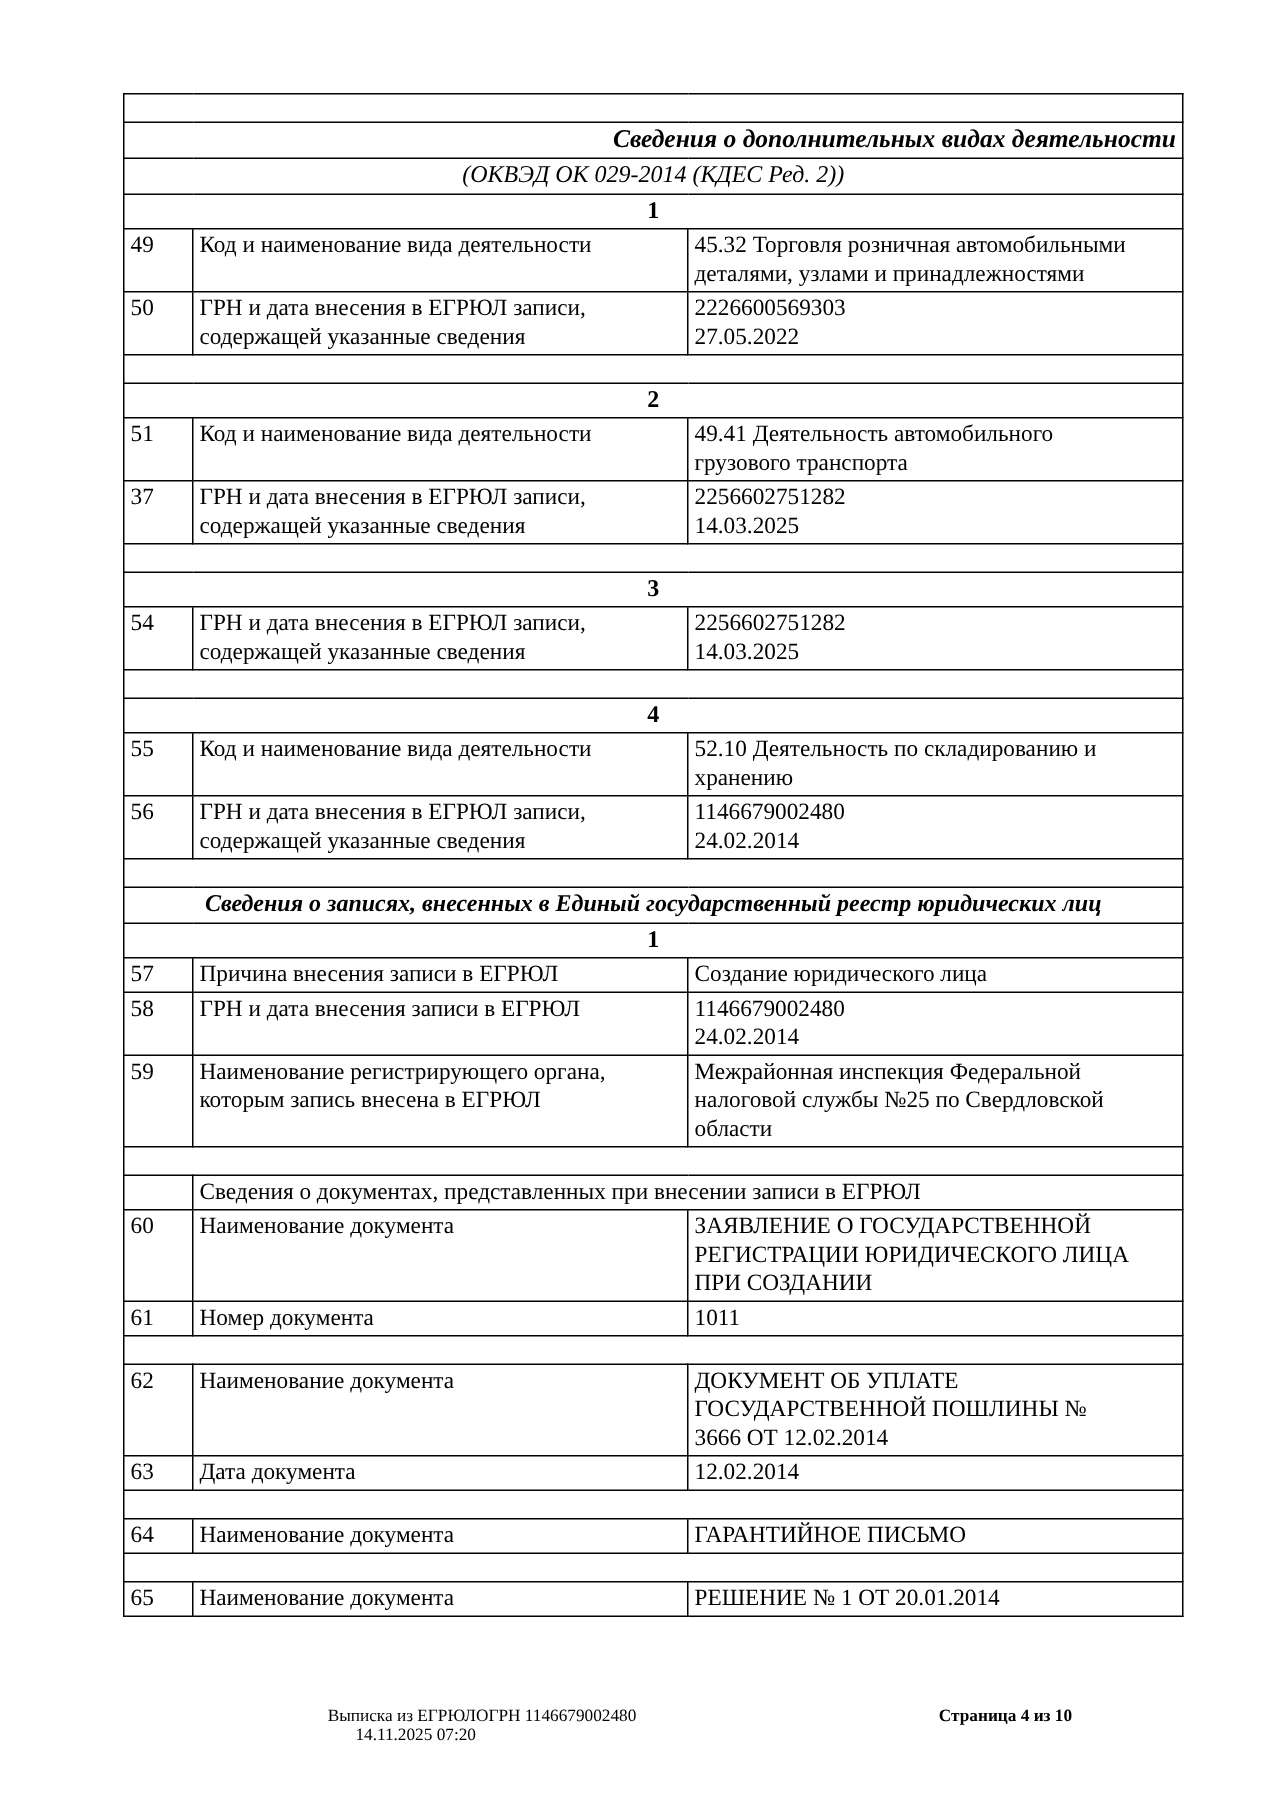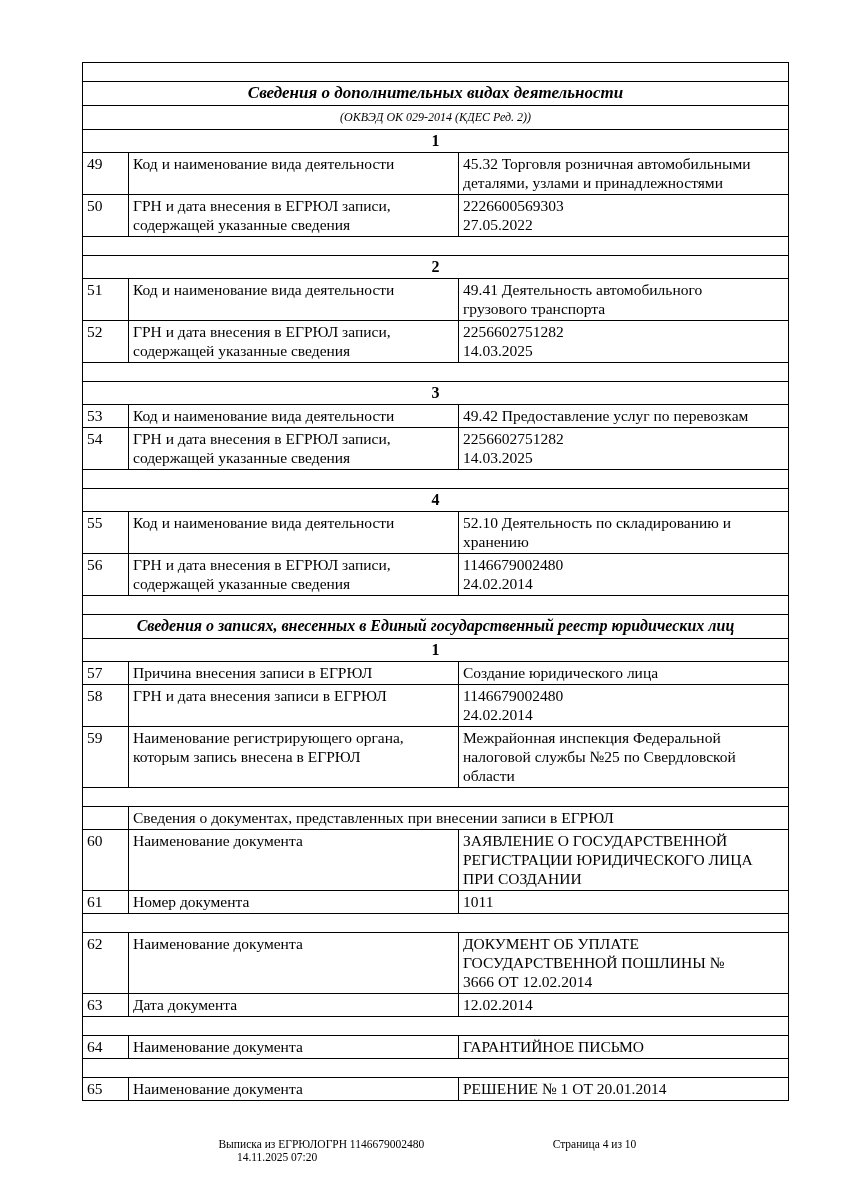--- a/index.html
+++ b/index.html
@@ -15,43 +15,43 @@
   .doc-table td{
     border:1px solid #000;
     vertical-align:top;
     font-size:15.5px;line-height:19px;
     padding:1px 4px 2px 4px;
     overflow:hidden;
     word-wrap:break-word;
   }
   .row-spacer td{height:18px;padding:0;}
   .row-title td{
-    text-align:center;font-weight:bold;font-style:italic;
+    text-align:right;font-weight:bold;font-style:italic;
     font-size:17px;line-height:20px;
   }
   .row-subtitle td{
     text-align:center;font-style:italic;
-    font-size:12px;line-height:20px;margin-left:20px;
+    font-size:16px;line-height:20px;margin-left:20px;
   }
   .row-entry-number td{
     text-align:center;font-weight:bold;font-size:16px;
   }
   .row-section-title td{
     text-align:center;font-weight:bold;font-size:16px;line-height:20px;font-style:italic;
   }
   .num-cell{text-align:left;padding-left:1px;padding-right:1px;}
   .label-cell,.value-cell,.group-cell{white-space:pre-line;}
   .footer{
     position:absolute;left:82px;top:1138px;width:706px;
     display:flex;align-items:flex-start;
     font-size:11.5px;line-height:13px;
   }
   .f-left{flex:1;text-align:right;}
   .f-center{flex:1;}
-  .f-right{flex:1;text-align:left;}
+  .f-right{flex:1;text-align:center;font-weight:bold;}
 </style>
 </head>
 <body>
 
 <table class="doc-table">
   <colgroup>
     <col style="width:46px">
     <col style="width:330px">
     <col style="width:330px">
   </colgroup>
@@ -87,36 +87,31 @@
       <tr class="row-entry-number">
         <td class="merged-cell" colspan="3">2</td>
       </tr>
       <tr class="row-data">
         <td class="num-cell">51</td>
         <td class="label-cell">Код и наименование вида деятельности</td>
         <td class="value-cell">49.41 Деятельность автомобильного
 грузового транспорта</td>
       </tr>
       <tr class="row-data">
-        <td class="num-cell">52</td>
+        <td class="num-cell">37</td>
         <td class="label-cell">ГРН и дата внесения в ЕГРЮЛ записи,
 содержащей указанные сведения</td>
         <td class="value-cell">2256602751282
 14.03.2025</td>
       </tr>
       <tr class="row-spacer">
         <td class="merged-cell" colspan="3"></td>
       </tr>
       <tr class="row-entry-number">
         <td class="merged-cell" colspan="3">3</td>
-      </tr>
-      <tr class="row-data">
-        <td class="num-cell">53</td>
-        <td class="label-cell">Код и наименование вида деятельности</td>
-        <td class="value-cell">49.42 Предоставление услуг по перевозкам</td>
       </tr>
       <tr class="row-data">
         <td class="num-cell">54</td>
         <td class="label-cell">ГРН и дата внесения в ЕГРЮЛ записи,
 содержащей указанные сведения</td>
         <td class="value-cell">2256602751282
 14.03.2025</td>
       </tr>
       <tr class="row-spacer">
         <td class="merged-cell" colspan="3"></td>

